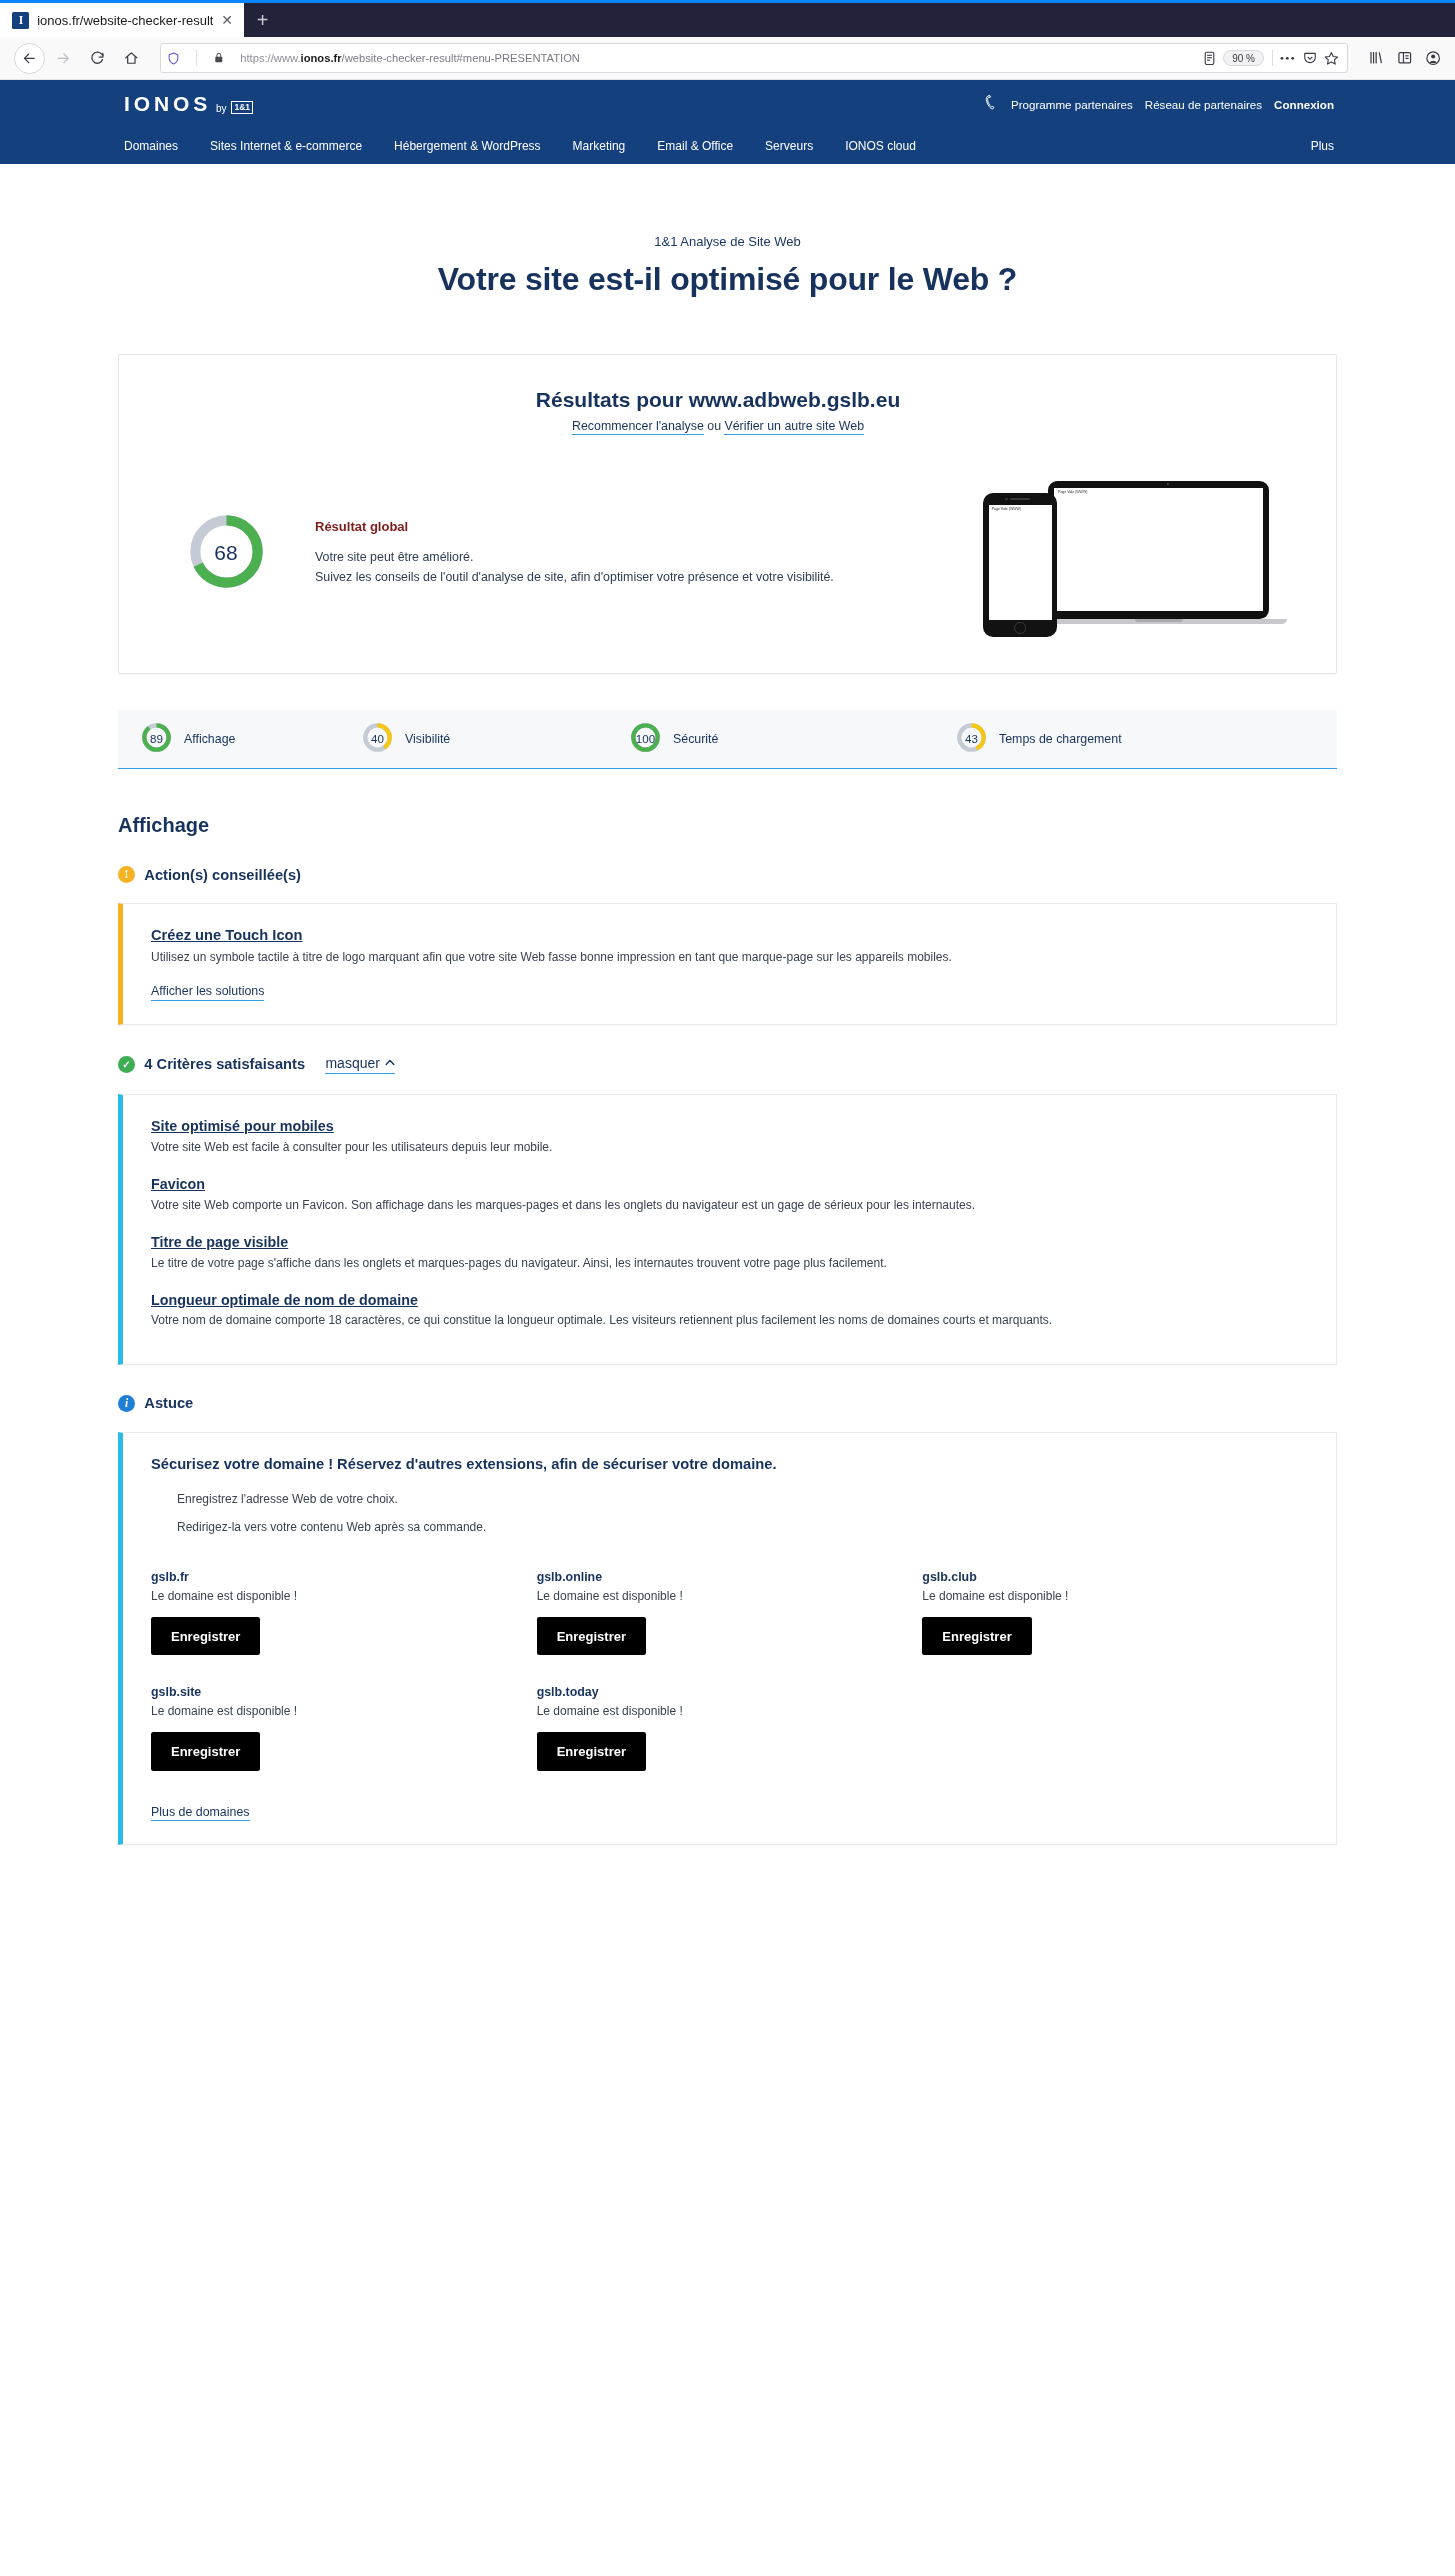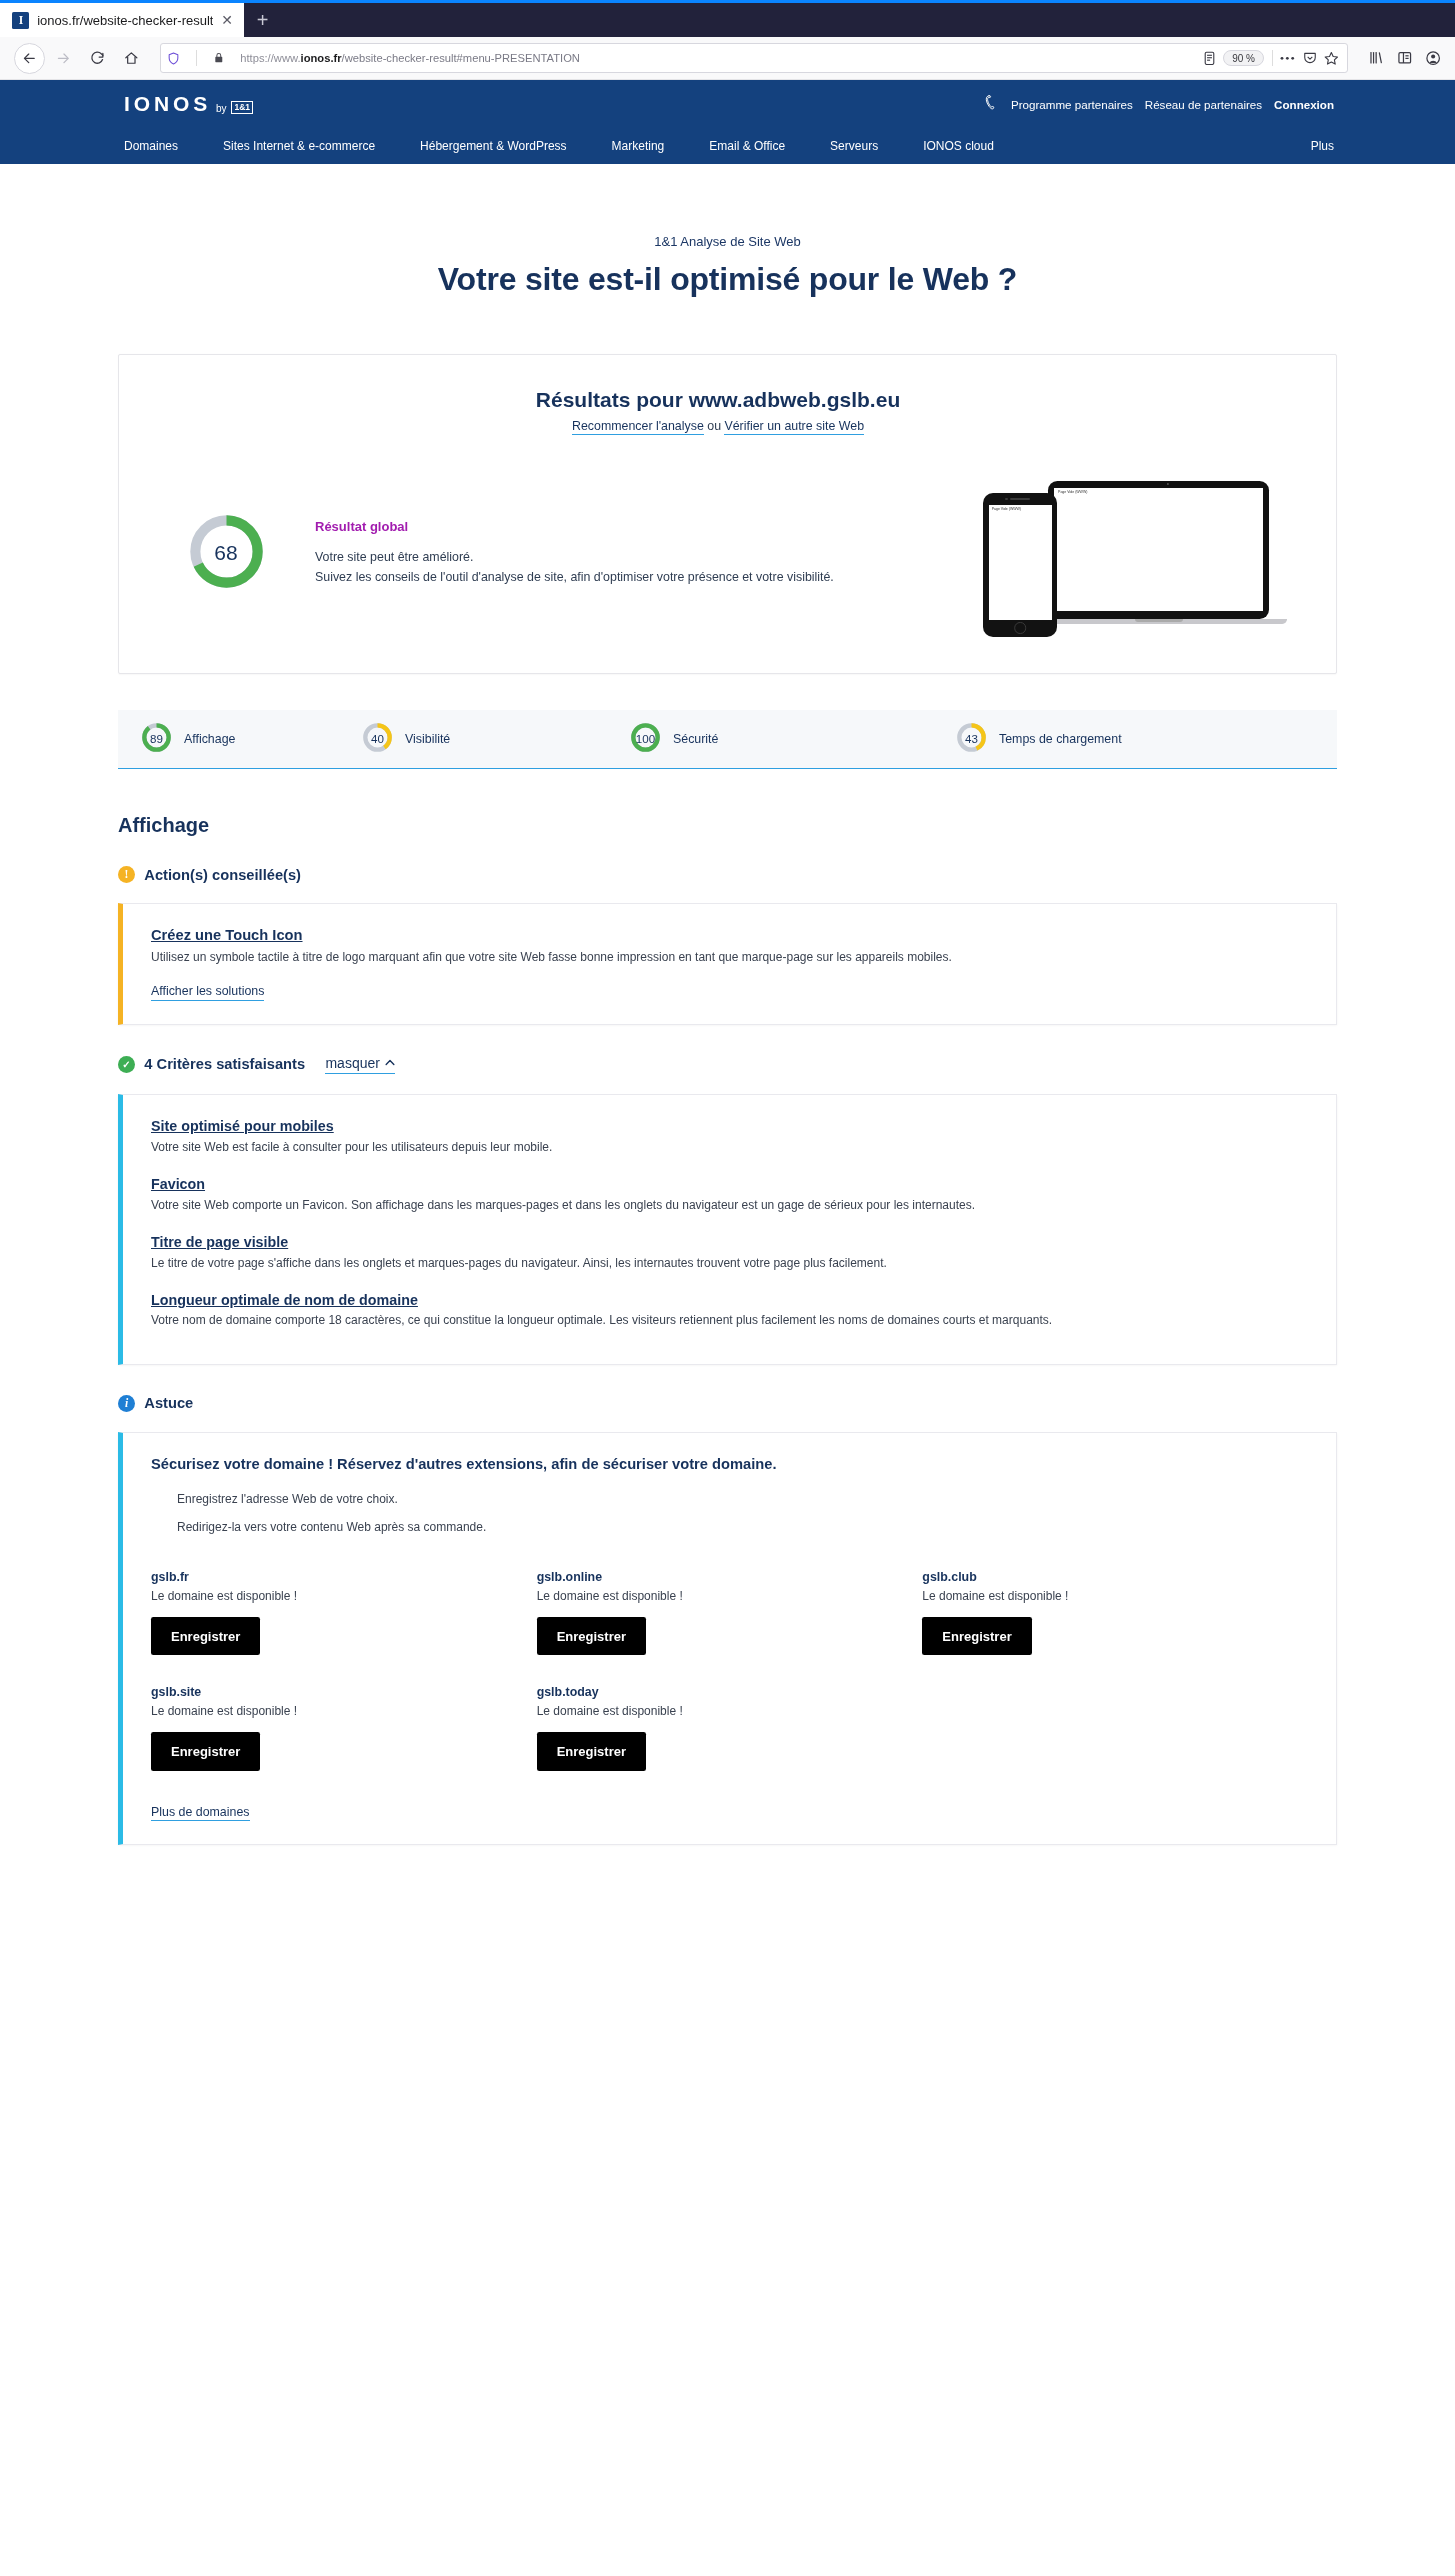--- a/index.html
+++ b/index.html
@@ -90,21 +90,21 @@
     padding-right: 74px;
   }
   .top-link { color: #fff; font-size: 11.6px; }
   .top-link.bold { font-weight: 700; }
   .phone-icon { color: #fff; }
 
   .ionos-nav {
     height: 36px; display: flex; align-items: center;
     padding: 0 47px 0 124px;
   }
-  .nav-items { display: flex; align-items: center; gap: 45px; }
+  .nav-items { display: flex; align-items: center; gap: 32px; }
   .nav-item { color: #fff; font-size: 12px; white-space: nowrap; }
   .nav-plus { margin-left: auto; color: #fff; font-size: 12px; padding-right: 74px; }
 
   
   .page { width: 100%; background: #fff; padding-top: 70px; }
   .eyebrow {
     text-align: center; color: #1c3765; font-size: 13px; margin-bottom: 12.4px;
   }
   .page-title {
     text-align: center; color: #17325c; font-size: 32px; font-weight: 700;
@@ -134,21 +134,21 @@
     display: flex; align-items: center; margin-top: 37px; gap: 0;
   }
   .gauge-col { width: 178px; display: flex; justify-content: center; }
   .gauge { position: relative; }
   .gauge-num {
     position: absolute; inset: 0; display: flex; align-items: center;
     justify-content: center; font-size: 21px; color: #17325c;
   }
   .result-text { flex: 1; padding-right: 15.5px; }
   .result-text h3 {
-    font-size: 13px; color: #a21caf; font-weight: 700; margin-bottom: 14px;
+    font-size: 13px; color: #7f1d1d; font-weight: 700; margin-bottom: 14px;
   }
   .result-text p { font-size: 12.4px; color: #2f3d52; line-height: 1.55; }
 
   .devices { width: 334px; display: flex; justify-content: center; align-items: flex-end; }
   .dev-stack { position: relative; width: 310px; height: 167px; }
   .laptop { position: absolute; right: 0; bottom: 12.4px; }
   .lap-screen {
     width: 221px; height: 138px; background: #111; border-radius: 9.3px;
     padding: 7px 6.2px 7.8px 6.2px;
   }

